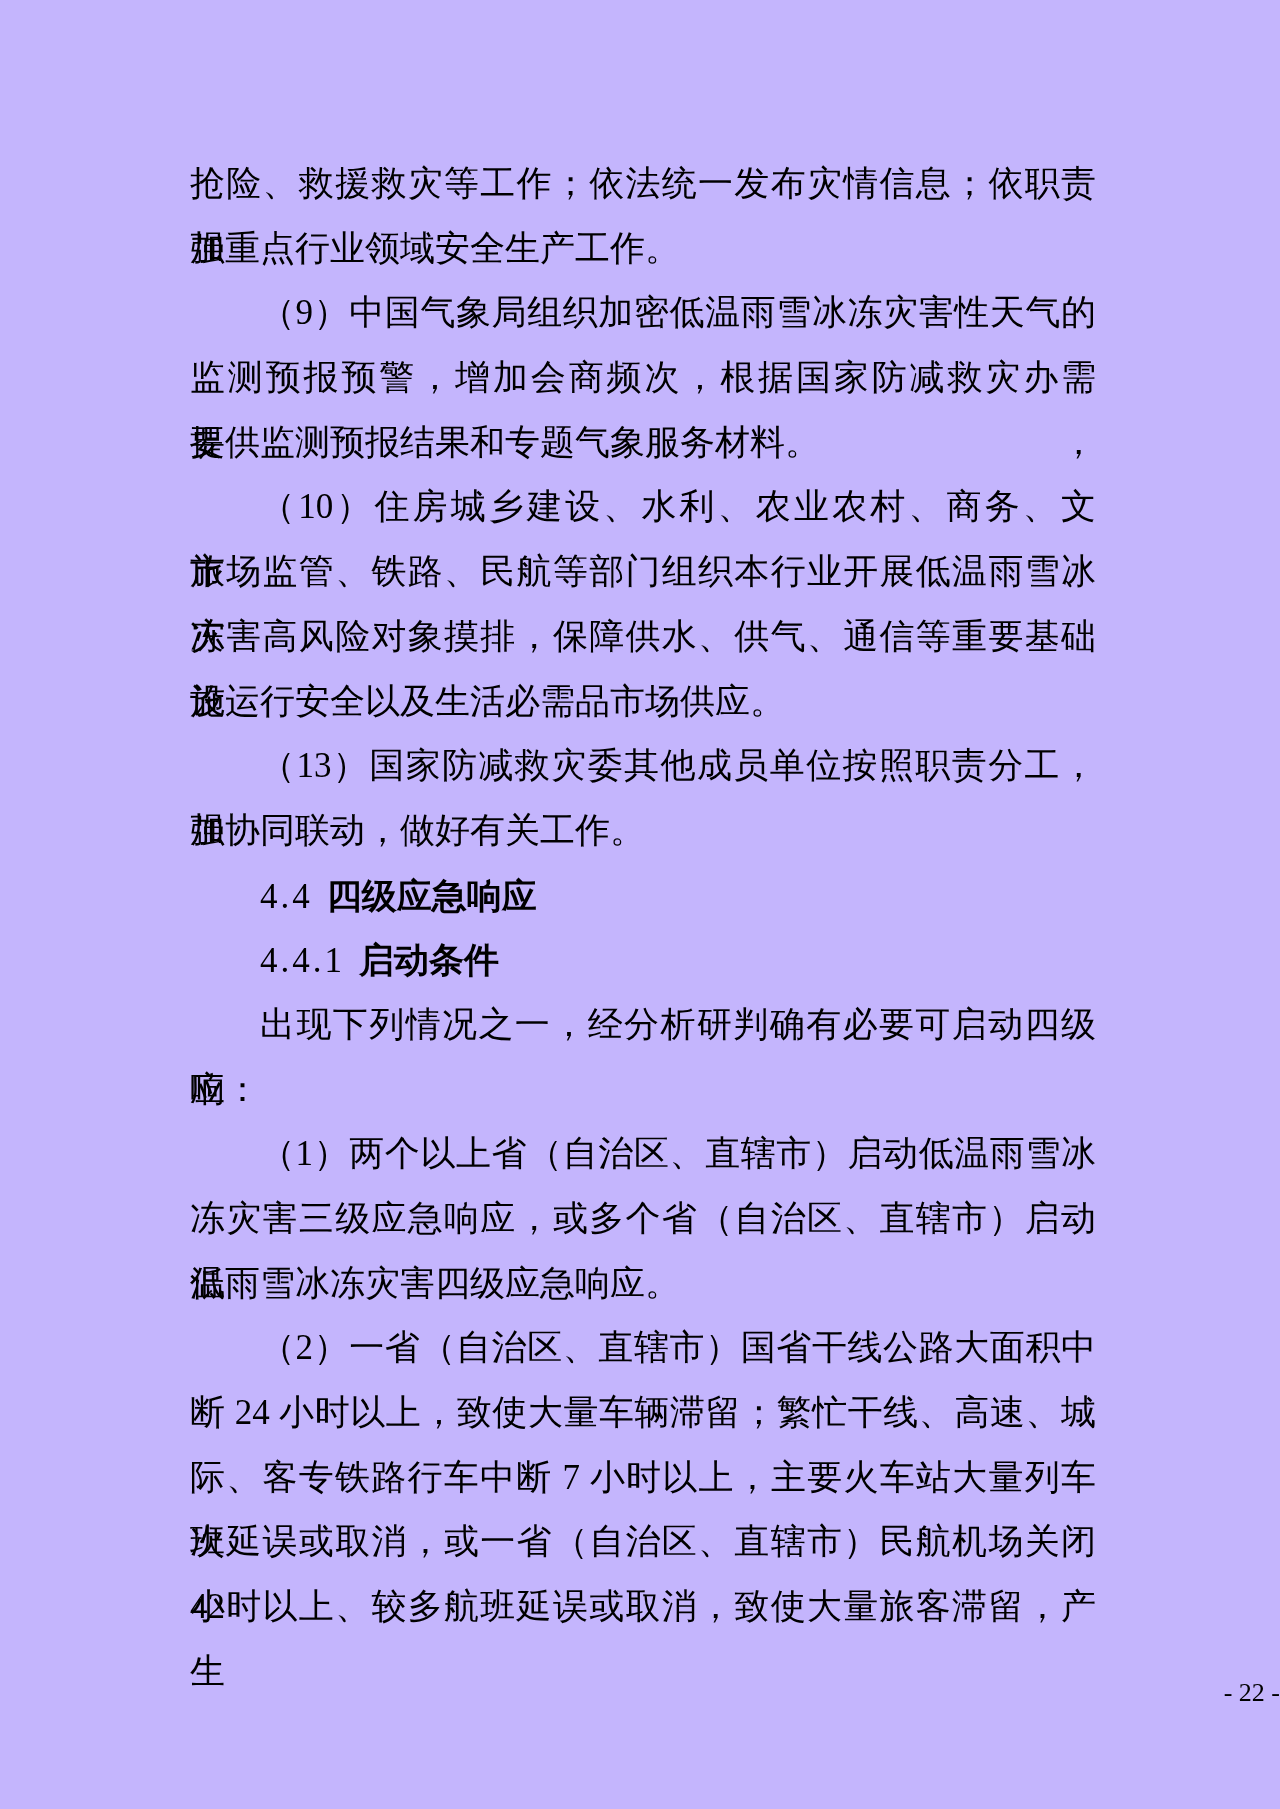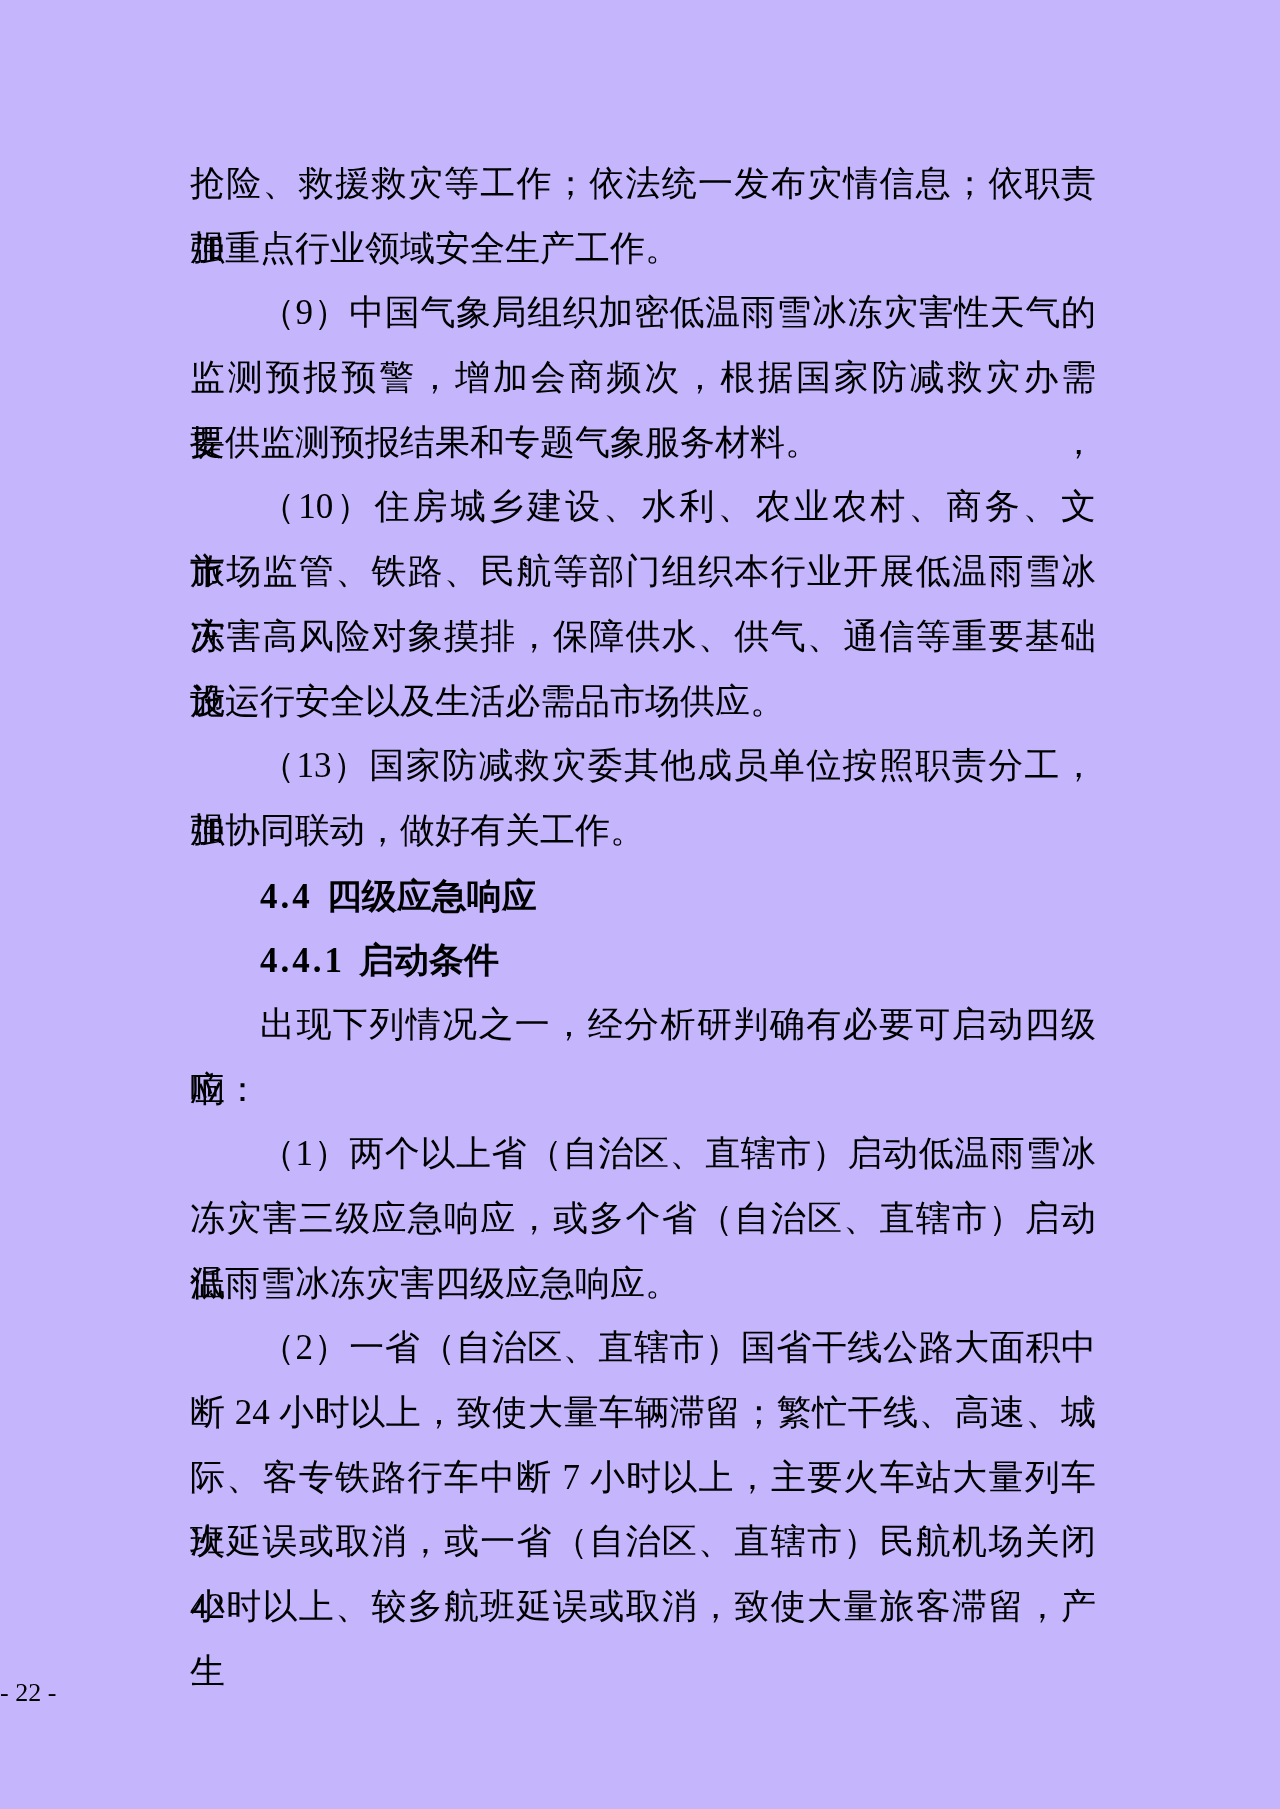--- a/index.html
+++ b/index.html
@@ -37,30 +37,30 @@
     text-indent: 70px;
   }
   .line.heading {
     font-family: "Liberation Sans", sans-serif;
     font-weight: bold;
     text-align: left;
     text-align-last: left;
   }
   .h-num {
     font-family: "Liberation Serif", serif;
-    font-weight: bold;
+    font-weight: normal;
     letter-spacing: 3px;
     margin-right: 14px;
   }
   .footer {
     position: absolute;
     top: 1678px;
     left: 0;
     width: 100%;
-    text-align: left;
+    text-align: right;
     font-size: 26px;
     font-family: "Liberation Serif", serif;
     color: #000000;
   }
 </style>
 </head>
 <body>
 
 <div class="page">
   <div class="text-block">

